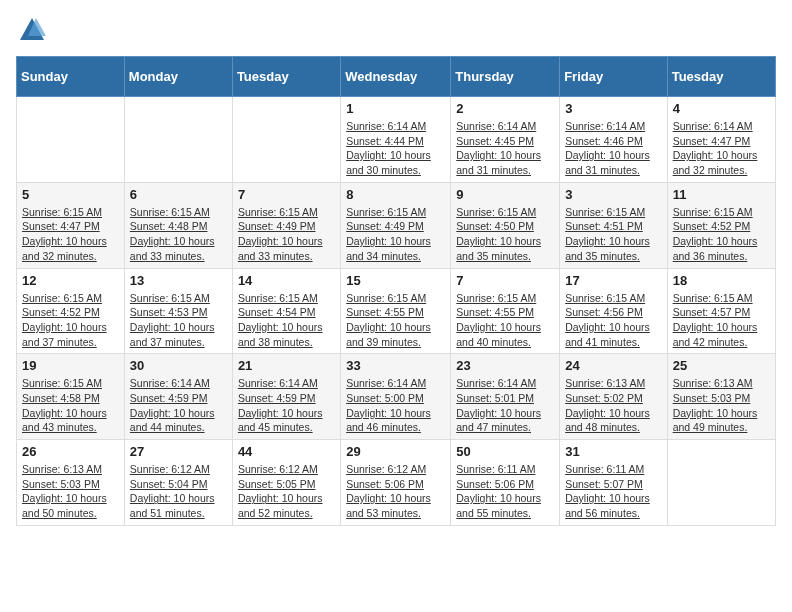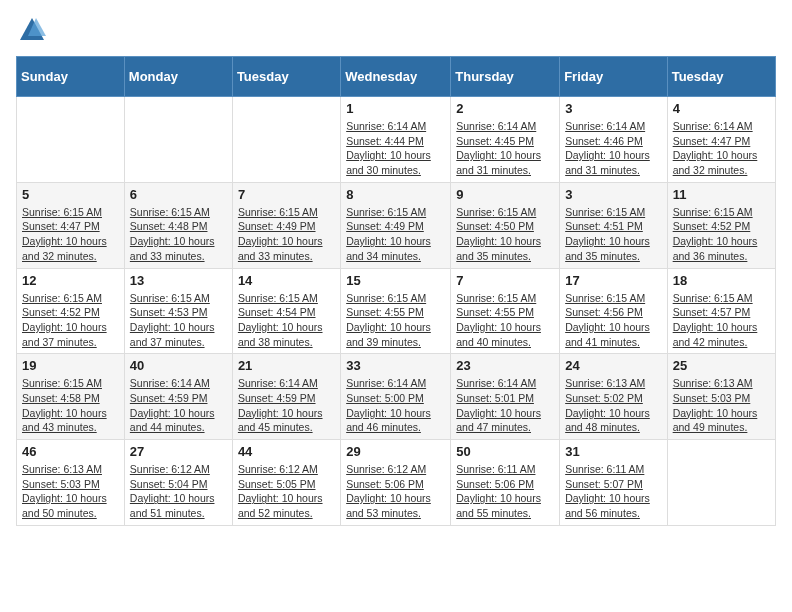--- a/index.html
+++ b/index.html
@@ -206,21 +206,21 @@
           <div class="day-num">18</div>
           <div class="day-info">Sunrise: 6:15 AM<br>Sunset: 4:57 PM<br>Daylight: 10 hours and 42 minutes.</div>
         </td>
       </tr>
       <tr>
         <td>
           <div class="day-num">19</div>
           <div class="day-info">Sunrise: 6:15 AM<br>Sunset: 4:58 PM<br>Daylight: 10 hours and 43 minutes.</div>
         </td>
         <td>
-          <div class="day-num">40</div>
+          <div class="day-num">30</div>
           <div class="day-info">Sunrise: 6:14 AM<br>Sunset: 4:59 PM<br>Daylight: 10 hours and 44 minutes.</div>
         </td>
         <td>
           <div class="day-num">21</div>
           <div class="day-info">Sunrise: 6:14 AM<br>Sunset: 4:59 PM<br>Daylight: 10 hours and 45 minutes.</div>
         </td>
         <td>
           <div class="day-num">33</div>
           <div class="day-info">Sunrise: 6:14 AM<br>Sunset: 5:00 PM<br>Daylight: 10 hours and 46 minutes.</div>
         </td>
@@ -232,21 +232,21 @@
           <div class="day-num">24</div>
           <div class="day-info">Sunrise: 6:13 AM<br>Sunset: 5:02 PM<br>Daylight: 10 hours and 48 minutes.</div>
         </td>
         <td>
           <div class="day-num">25</div>
           <div class="day-info">Sunrise: 6:13 AM<br>Sunset: 5:03 PM<br>Daylight: 10 hours and 49 minutes.</div>
         </td>
       </tr>
       <tr>
         <td>
-          <div class="day-num">46</div>
+          <div class="day-num">26</div>
           <div class="day-info">Sunrise: 6:13 AM<br>Sunset: 5:03 PM<br>Daylight: 10 hours and 50 minutes.</div>
         </td>
         <td>
           <div class="day-num">27</div>
           <div class="day-info">Sunrise: 6:12 AM<br>Sunset: 5:04 PM<br>Daylight: 10 hours and 51 minutes.</div>
         </td>
         <td>
           <div class="day-num">44</div>
           <div class="day-info">Sunrise: 6:12 AM<br>Sunset: 5:05 PM<br>Daylight: 10 hours and 52 minutes.</div>
         </td>

